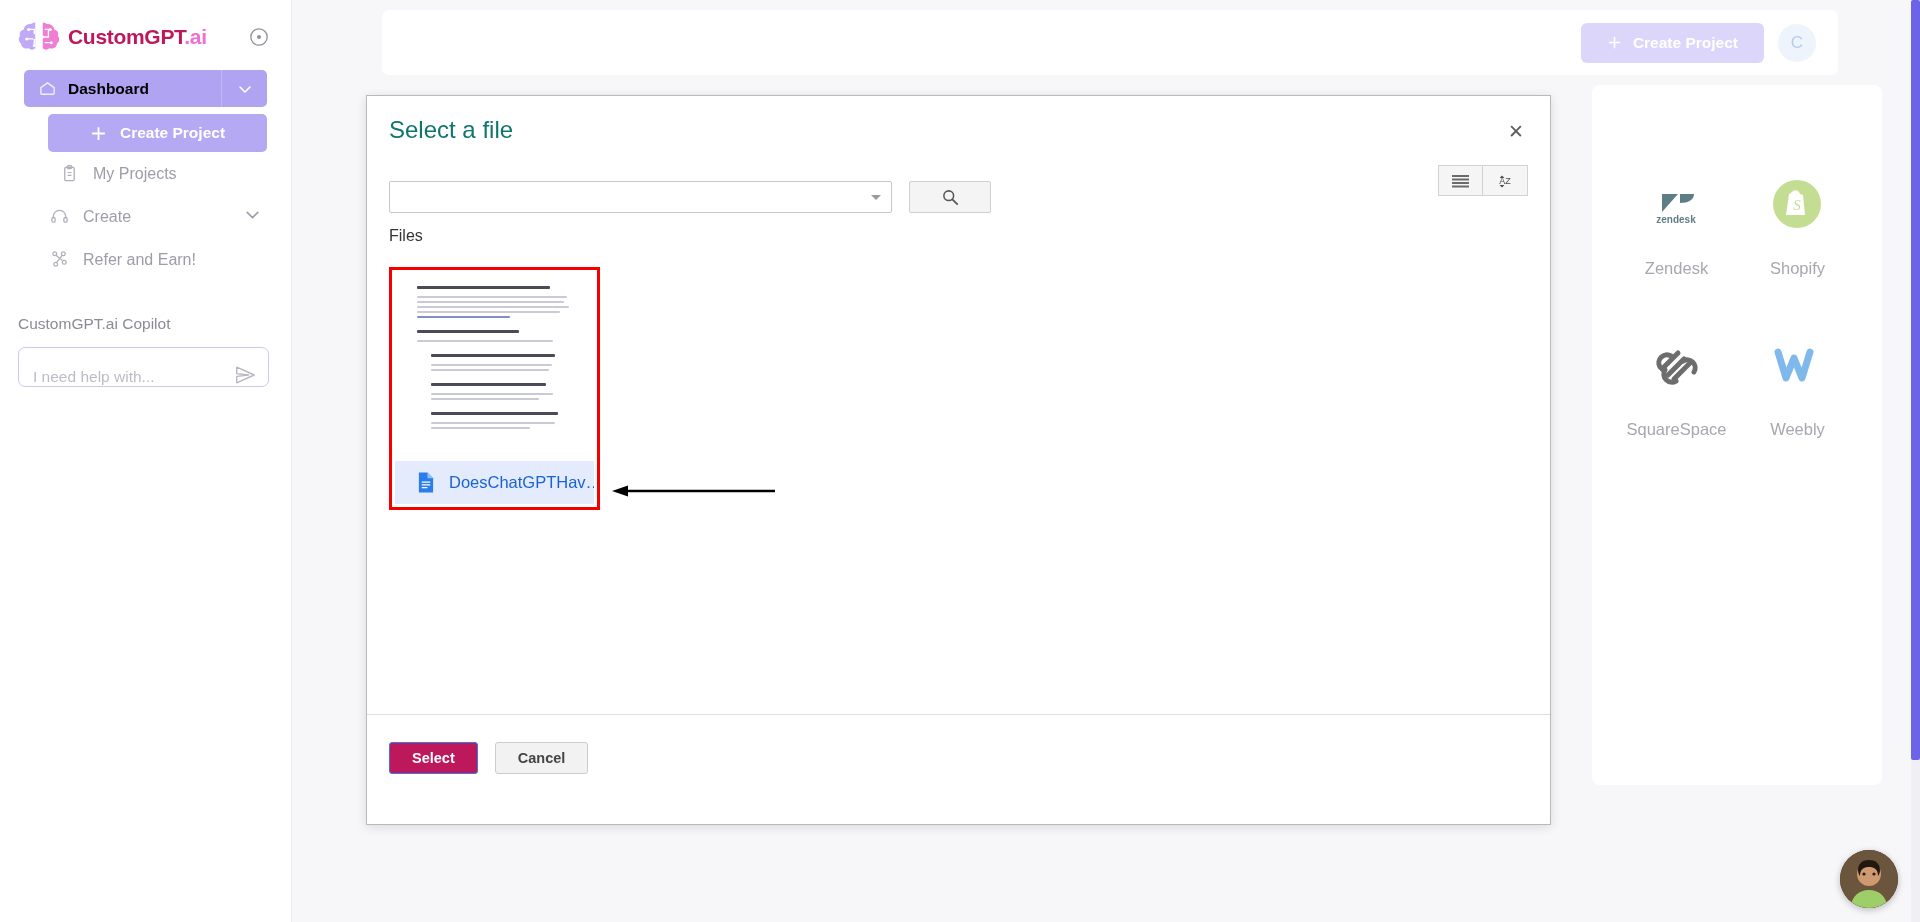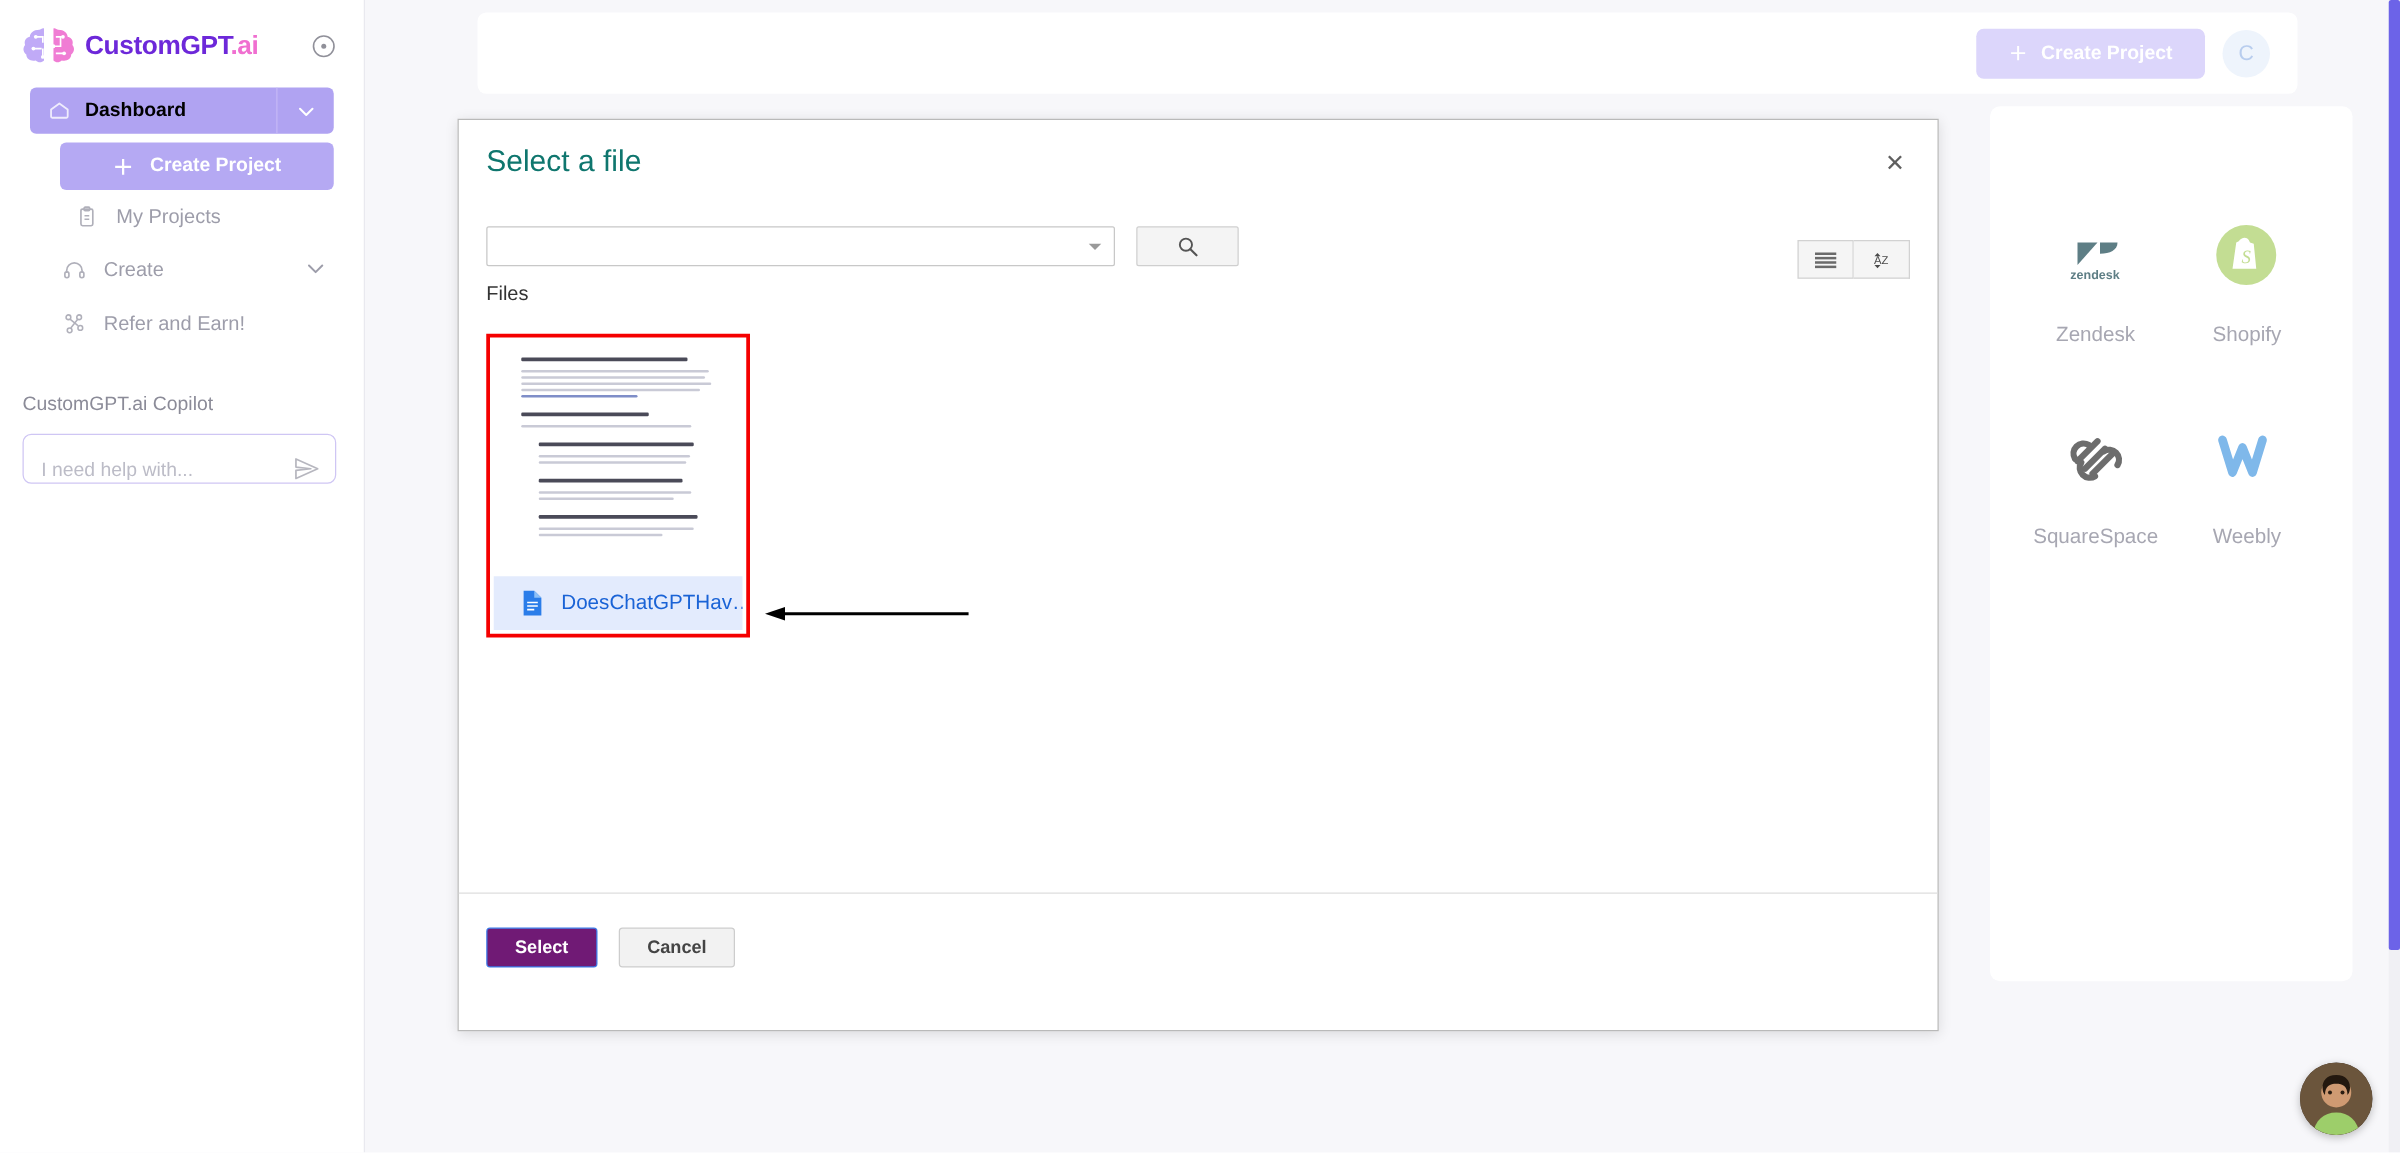--- a/index.html
+++ b/index.html
@@ -29,21 +29,21 @@
   .brand {
     display: flex; align-items: center;
     padding: 20px 18px 10px 18px;
     gap: 8px;
   }
   .brand-logo { width: 42px; height: 34px; flex: 0 0 auto; }
   .brand-text {
     font-size: 21px; font-weight: bold; letter-spacing: -0.3px;
     white-space: nowrap;
   }
-  .brand-text .c1 { color: #6d28d9; }
+  .brand-text .c1 { color: #be185d; }
   .brand-text .c2 { color: #f06fd0; }
   .brand-info {
     margin-left: auto; margin-right: 4px;
     width: 20px; height: 20px; flex: 0 0 auto;
     opacity: .75;
   }
 
   .nav { padding: 6px 24px 0 24px; }
   .nav-dash {
     display: flex; align-items: stretch;
@@ -177,21 +177,21 @@
     width: 0; height: 0;
     border-left: 5px solid transparent; border-right: 5px solid transparent;
     border-top: 5px solid #9a9a9a;
   }
   .search-btn {
     width: 82px; height: 32px;
     border: 1px solid #cfcfcf; background: #f4f4f4; border-radius: 2px;
     display: flex; align-items: center; justify-content: center;
   }
   .view-group {
-    position: absolute; right: 22px; top: 28px;
+    position: absolute; right: 22px; top: 1px;
     display: flex;
   }
   .view-btn {
     width: 45px; height: 31px;
     border: 1px solid #d2d2d2; background: #f5f5f5;
     display: flex; align-items: center; justify-content: center;
   }
   .view-btn + .view-btn { border-left: none; }
 
   .files-label {
@@ -235,21 +235,21 @@
     position: absolute; left: 243px; top: 240px;
     width: 165px; height: 12px;
   }
 
   .modal-footer {
     height: 86px;
     display: flex; align-items: center; gap: 17px;
     padding-left: 22px;
   }
   .btn-select {
-    background: #701a75; color: #ffffff;
+    background: #be185d; color: #ffffff;
     border: 1px solid #3b78e7; border-radius: 3px;
     height: 32px; padding: 0 22px;
     font-size: 14.5px; font-weight: bold;
   }
   .btn-cancel {
     background: #f2f2f2; color: #444;
     border: 1px solid #cdcdcd; border-radius: 3px;
     height: 32px; padding: 0 22px;
     font-size: 14.5px; font-weight: bold;
   }

